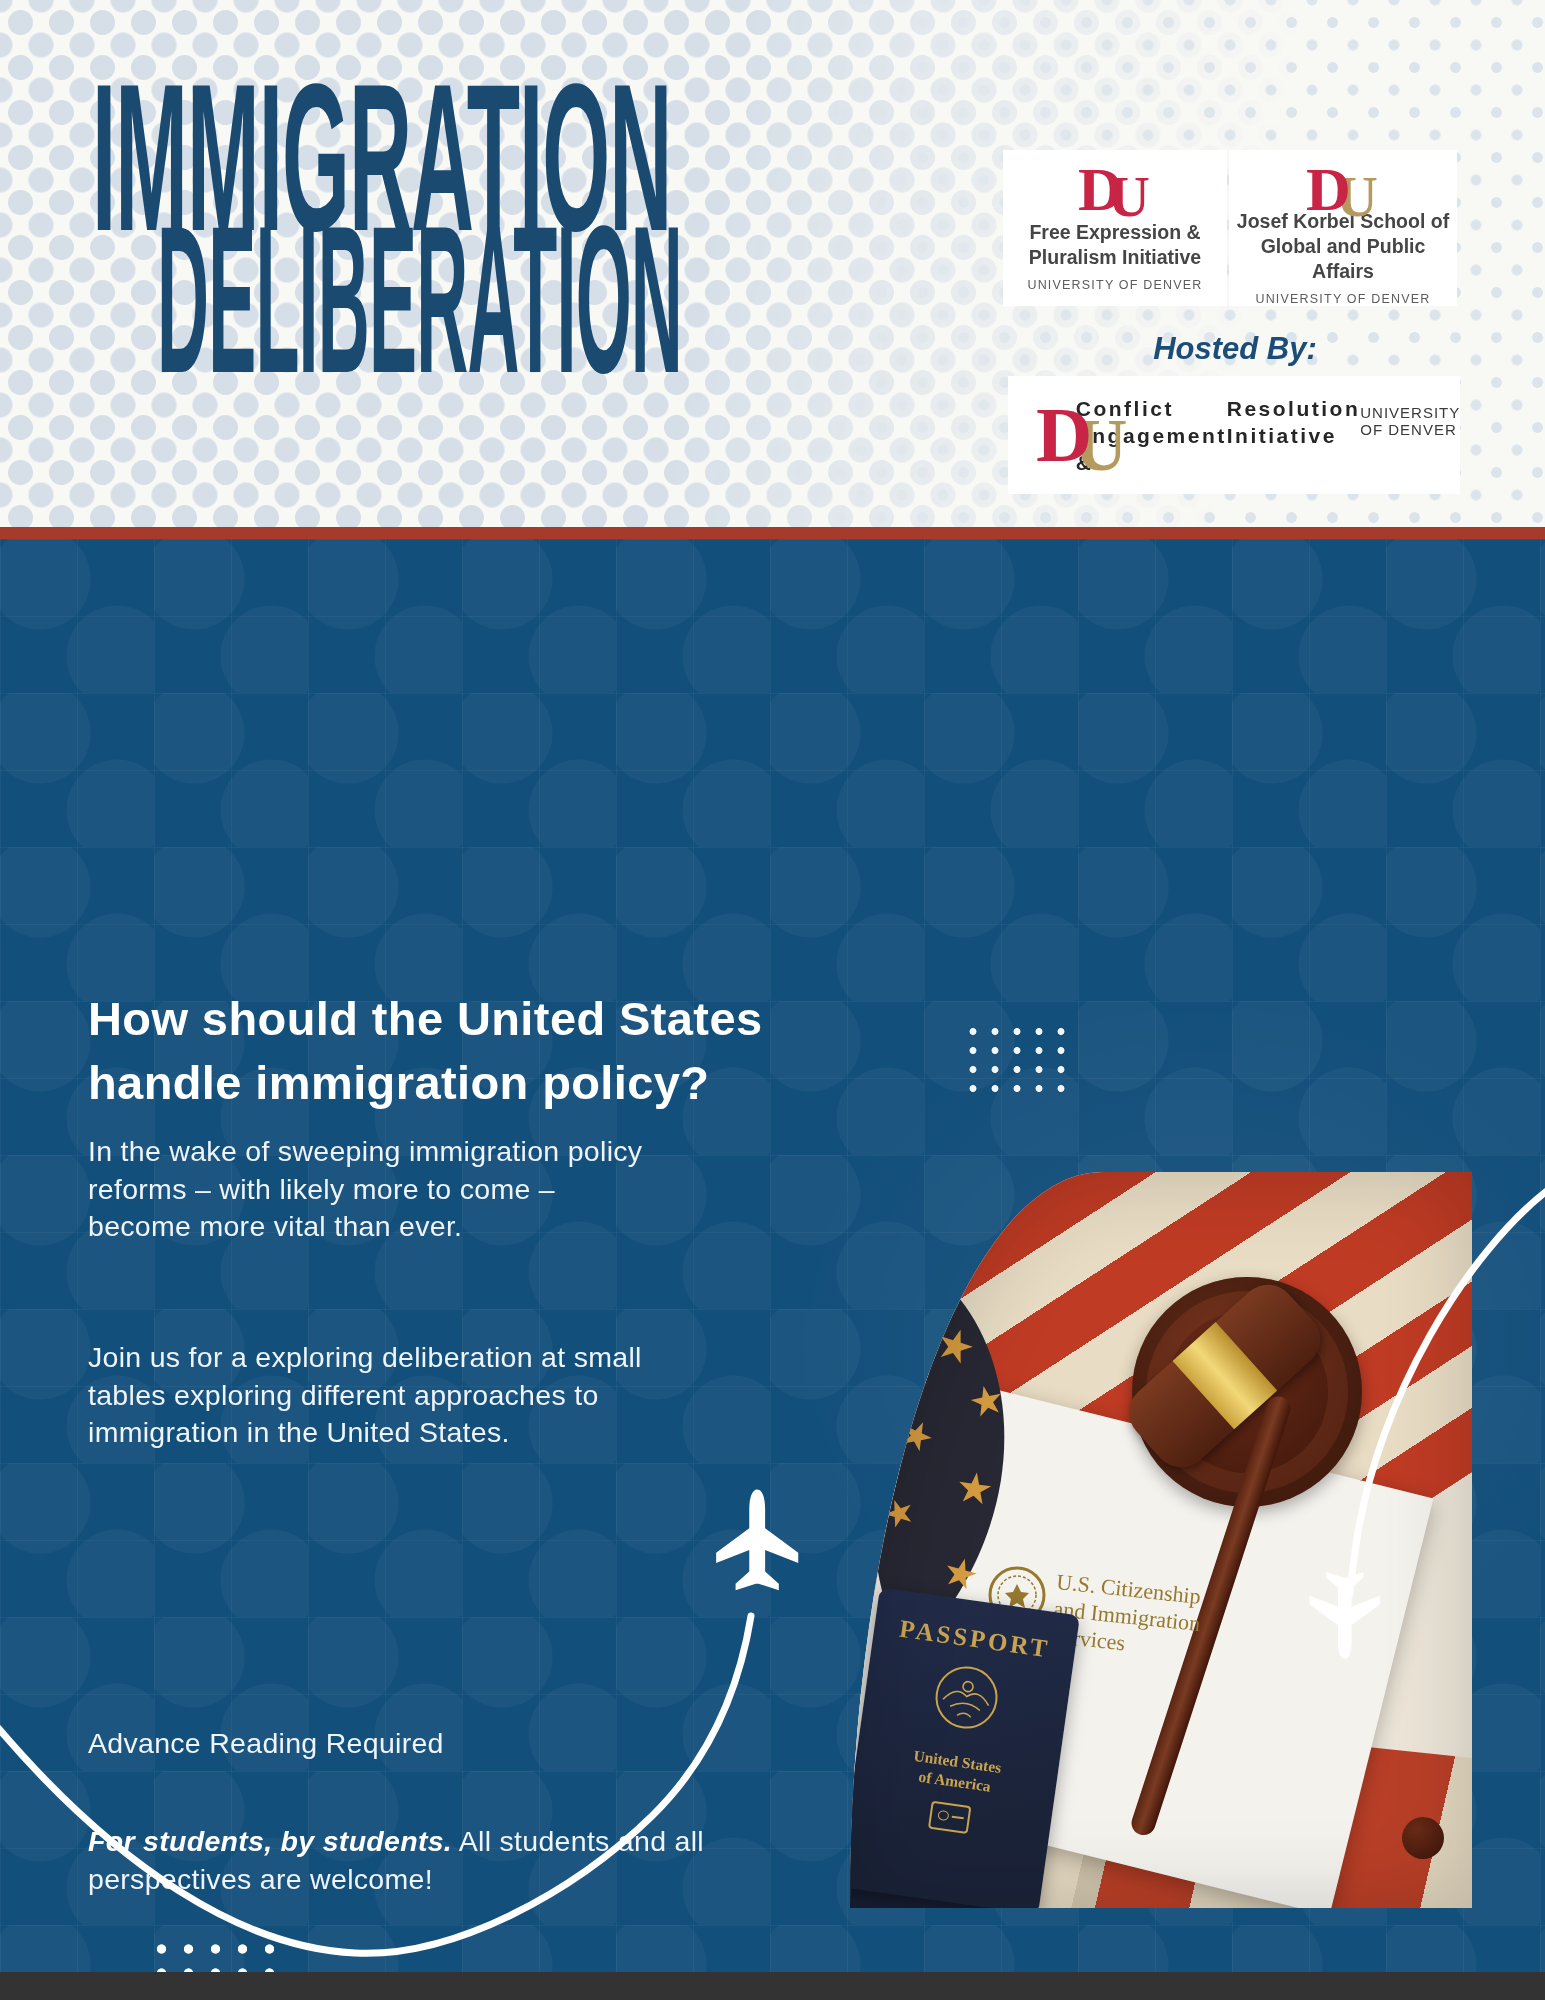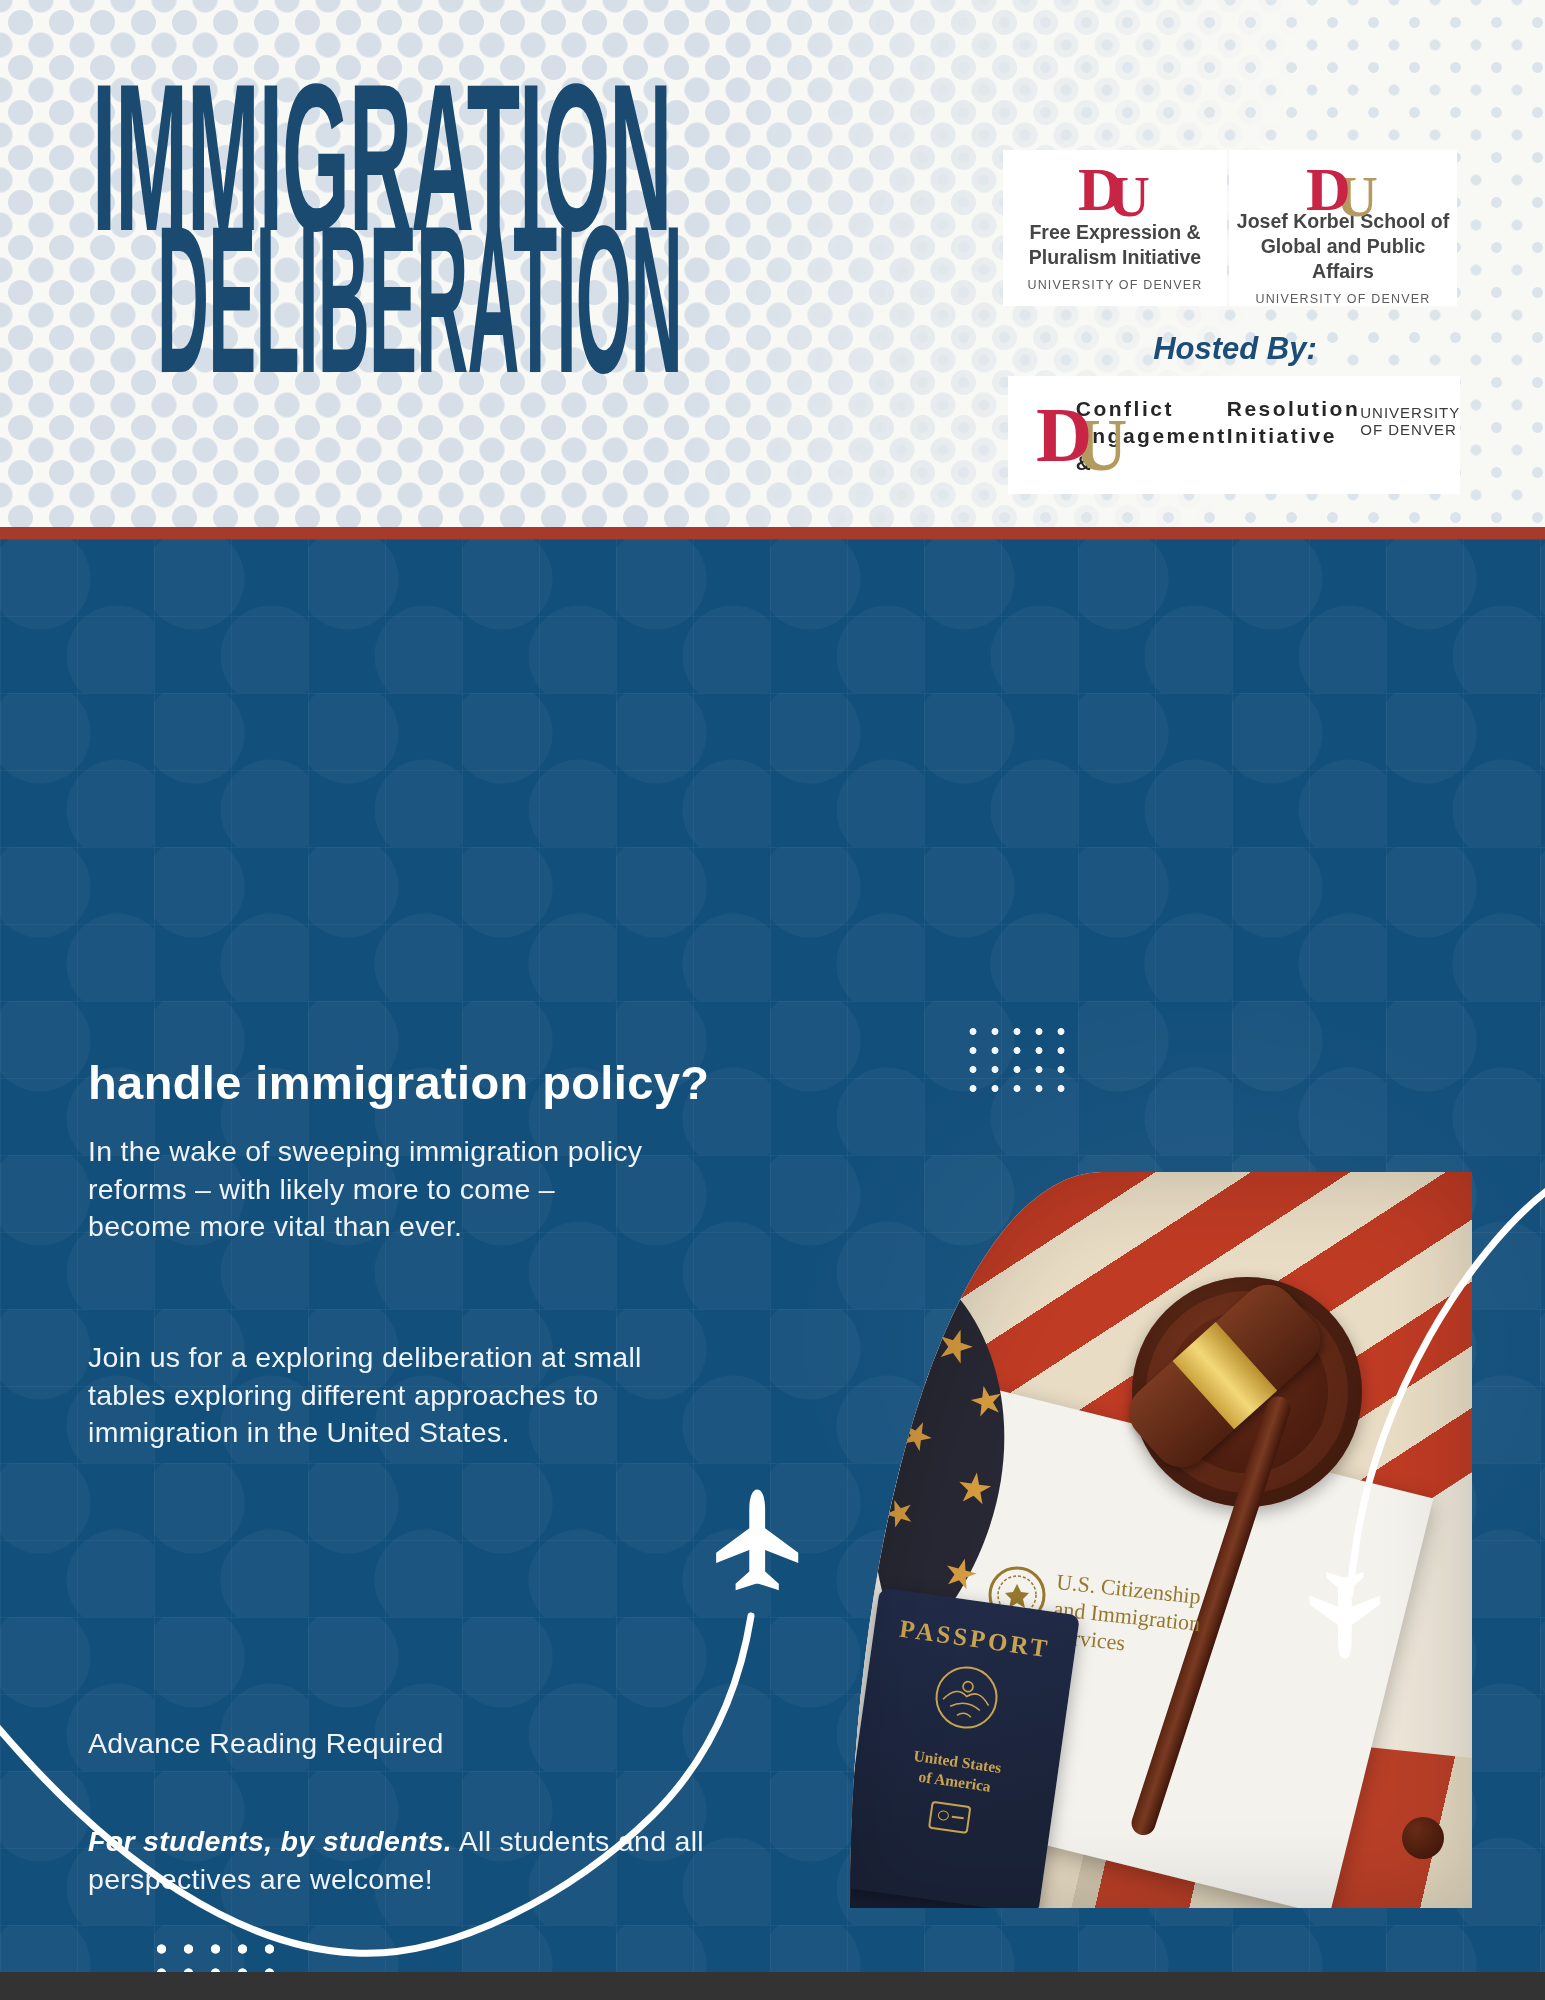--- a/index.html
+++ b/index.html
@@ -179,20 +179,21 @@
       </span>
     </div>
   </div>
 
   <div class="red-bar"></div>
 
   <div class="main">
     <div class="main-pattern"></div>
     <div class="glow"></div>
 
+    <div class="question q1">How should the United States</div>
     <div class="question q2">handle immigration policy?</div>
 
     <div class="body-block para1">
       <div>In the wake of sweeping immigration policy</div>
       <div>reforms – with likely more to come –</div>
       <div>become more vital than ever.</div>
     </div>
 
     <div class="body-block para2">
       <div>Join us for a exploring deliberation at small</div>

